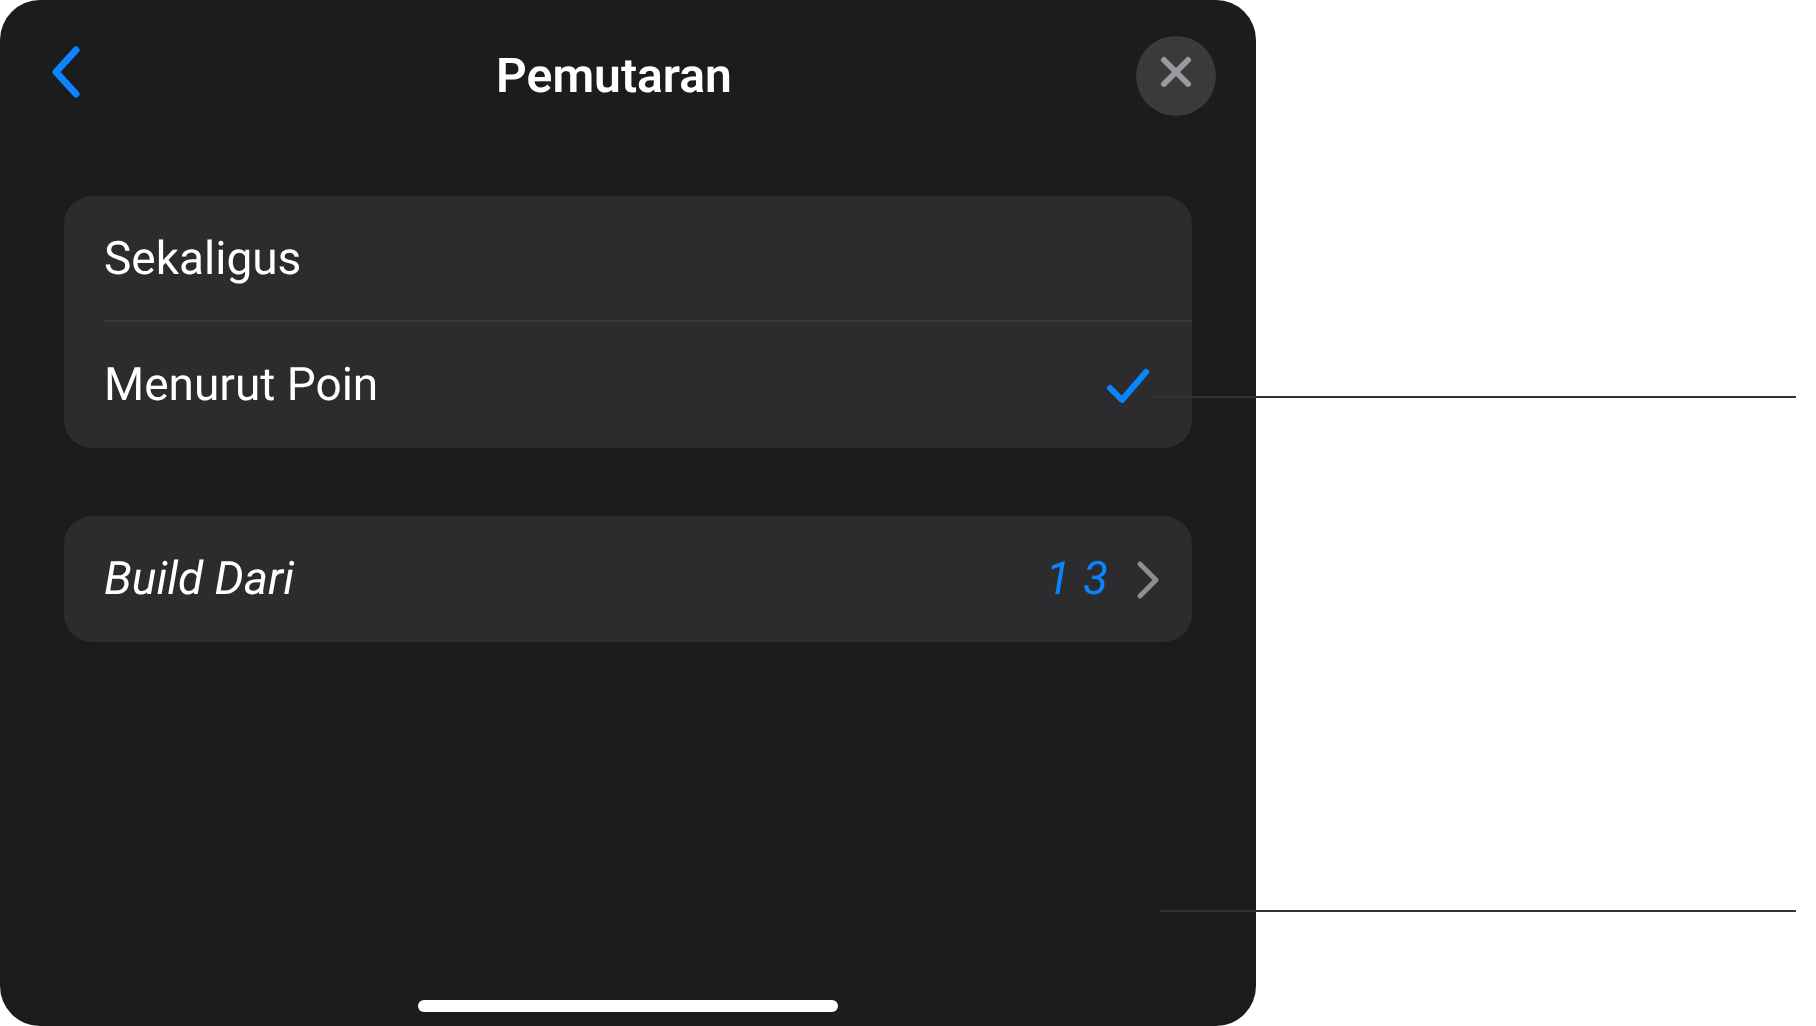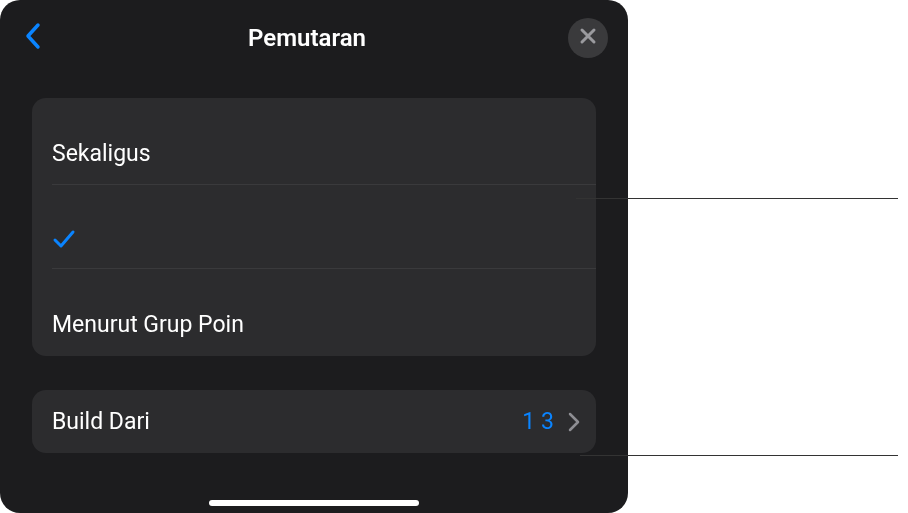--- a/index.html
+++ b/index.html
@@ -72,21 +72,20 @@
     .list-item {
       display: flex;
       align-items: center;
       justify-content: space-between;
       padding: 18px 20px;
       color: #ffffff;
       font-size: 23px;
       font-weight: 400;
       cursor: pointer;
       position: relative;
-      margin-top: 24px;
     }
     .list-item:not(:last-child)::after {
       content: "";
       position: absolute;
       bottom: 0;
       left: 20px;
       right: 0;
       height: 1px;
       background: #3a3a3c;
     }
@@ -103,20 +102,21 @@
     }
     .build-row {
       margin: 34px 32px 0 32px;
       background: #2c2c2e;
       border-radius: 14px;
       display: flex;
       align-items: center;
       justify-content: space-between;
       padding: 18px 14px 18px 20px;
       cursor: pointer;
+      font-style: italic;
     }
     .build-label {
       color: #ffffff;
       font-size: 23px;
       font-weight: 400;
     }
     .build-value {
       display: flex;
       align-items: center;
       gap: 6px;
@@ -185,28 +185,26 @@
         </svg>
       </span>
     </div>
   </div>
 
   <div class="list-group">
     <div class="list-item">
       <span>Sekaligus</span>
     </div>
     <div class="list-item">
+      <span>Menurut Poin</span>
       <span class="checkmark">
         <svg viewBox="0 0 24 24" fill="none">
           <path d="M3 13 L9 19 L21 5" stroke="#0a84ff" stroke-width="3" stroke-linecap="round" stroke-linejoin="round"></path>
         </svg>
       </span>
-    </div>
-    <div class="list-item">
-      <span>Menurut Grup Poin</span>
     </div>
   </div>
 
   <div class="build-row">
     <span class="build-label">Build Dari</span>
     <span class="build-value">
       <span class="num">1</span>
       <span class="num">3</span>
       <span class="chevron">
         <svg viewBox="0 0 12 20" fill="none">

